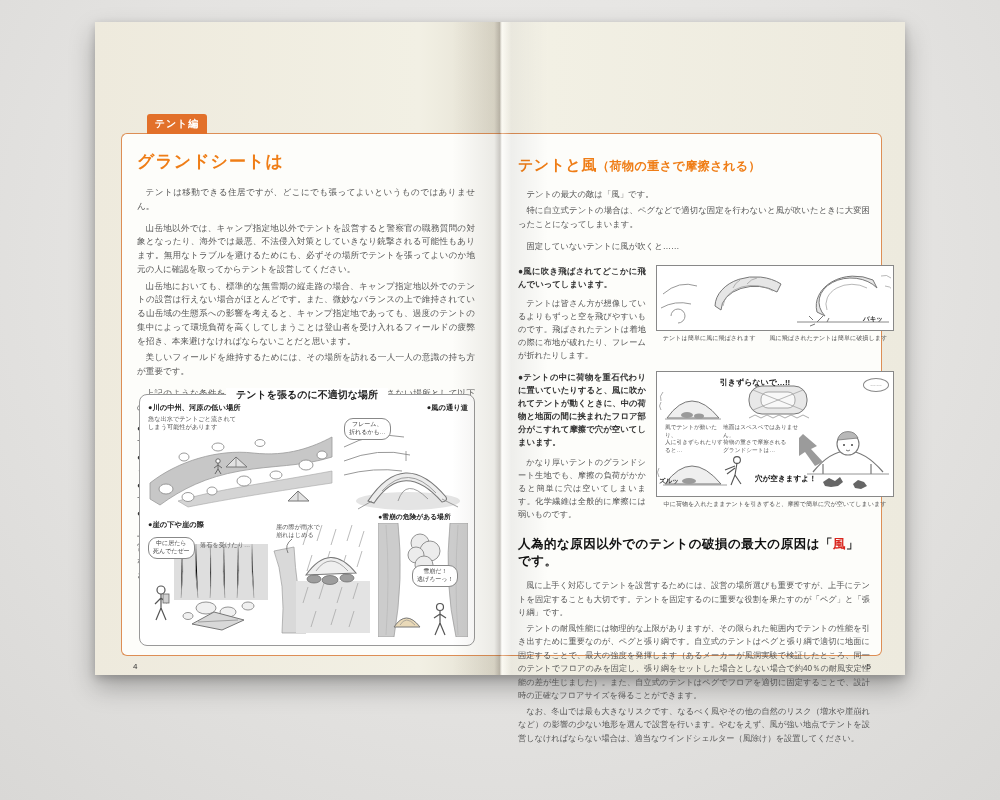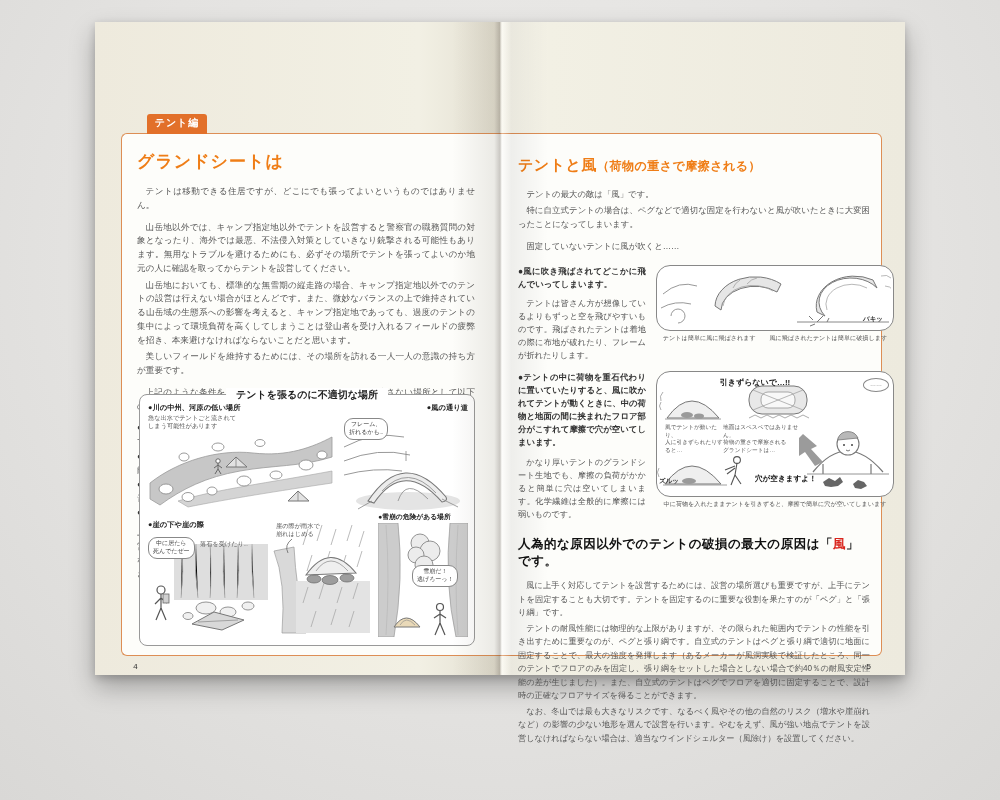--- a/index.html
+++ b/index.html
@@ -6,21 +6,21 @@
   body{
     width:1000px;height:800px;position:relative;overflow:hidden;
     font-family:"Liberation Sans","DejaVu Sans",sans-serif;
     background:#e3e2e0;
   }
   .stage{position:absolute;inset:0;
     background:radial-gradient(circle at 50% 32%,#edecea 0%,#e4e3e1 55%,#d9d8d6 100%);}
   .book{position:absolute;left:95px;top:22px;width:810px;height:653px;
     box-shadow:0 12px 24px rgba(0,0,0,.28),0 3px 8px rgba(0,0,0,.18);}
   .page{position:absolute;top:0;height:100%;width:405px;}
-  .page.pleft{left:0;background:linear-gradient(to right,#eeeadd 0%,#f2f0e4 80%,#e3dfd1 100%);font-family:Liberation Mono, monospace;}
+  .page.pleft{left:0;background:linear-gradient(to right,#eeeadd 0%,#f2f0e4 80%,#e3dfd1 100%);}
   .page.pright{left:405px;background:linear-gradient(to right,#faf8ee 0%,#f2f0e4 12%,#edeade 100%);}
   .spine{position:absolute;left:357px;top:0;width:96px;height:100%;z-index:6;pointer-events:none;
     background:linear-gradient(to right,rgba(0,0,0,0) 0%,rgba(80,70,50,.10) 44%,rgba(55,45,35,.26) 50%,rgba(255,255,255,.30) 52%,rgba(0,0,0,.06) 62%,rgba(0,0,0,0) 100%);}
   .frame{position:absolute;background:#fdfdfa;border:1.2px solid #dd8e55;}
   .lframe{left:26px;top:111px;width:379px;height:521px;border-right:none;border-radius:6px 0 0 6px;}
   .rframe{left:0;top:111px;width:381px;height:521px;border-left:none;border-radius:0 6px 6px 0;}
   .tab{position:absolute;left:52px;top:92px;width:60px;height:20px;z-index:3;
     background:#e2702a;color:#fff;font-weight:bold;font-size:10px;line-height:20px;
     text-align:center;border-radius:3px 3px 0 0;letter-spacing:1px;}
   .pageno{position:absolute;top:640px;font-size:8px;color:#333;z-index:4;}
@@ -50,21 +50,21 @@
   .rcontent{position:absolute;left:18px;top:134px;width:352px;z-index:2;}
   .rtitle{margin:0 0 13px;font-size:15px;font-weight:bold;color:#ef7d16;letter-spacing:.5px;}
   .rtitle .sub{font-size:12px;}
   .rcontent p.body{font-size:8.4px;}
   p.lead{margin:9px 0 11px;}
   .sec{display:flex;gap:10px;margin-bottom:9px;}
   .sec-text{width:128px;flex:none;}
   .sec-bullet{font-size:8.4px;font-weight:bold;color:#333;line-height:1.55;text-align:justify;}
   .sec-body{font-size:8.2px;color:#555;line-height:1.6;margin-top:6px;text-indent:1em;text-align:justify;}
   .sec-fig{width:238px;flex:none;}
-  .illus-box{border:1px solid #888;border-radius:14px;background:#fff;position:relative;width:236px;}
+  .illus-box{border:1px solid #888;border-radius:0;background:#fff;position:relative;width:236px;}
   .box1{height:64px;}
   .box2{height:124px;}
   .caps{display:flex;justify-content:space-around;font-size:6.1px;color:#555;margin-top:3px;}
   .boxcap{font-size:6.1px;color:#555;text-align:center;margin-top:3px;}
   .fig-note{position:absolute;font-size:5.7px;color:#555;line-height:1.3;white-space:pre-line;z-index:2;}
   .fig-head{position:absolute;top:5px;left:0;right:40px;text-align:center;font-size:8px;
     font-weight:bold;color:#222;z-index:2;}
   .warn{position:absolute;font-size:7.6px;font-weight:bold;color:#111;z-index:2;}
   .rhead{margin:15px 0 9px;font-size:12.5px;font-weight:bold;color:#111;letter-spacing:.5px;}
   .rhead .red{color:#d9251d;}

